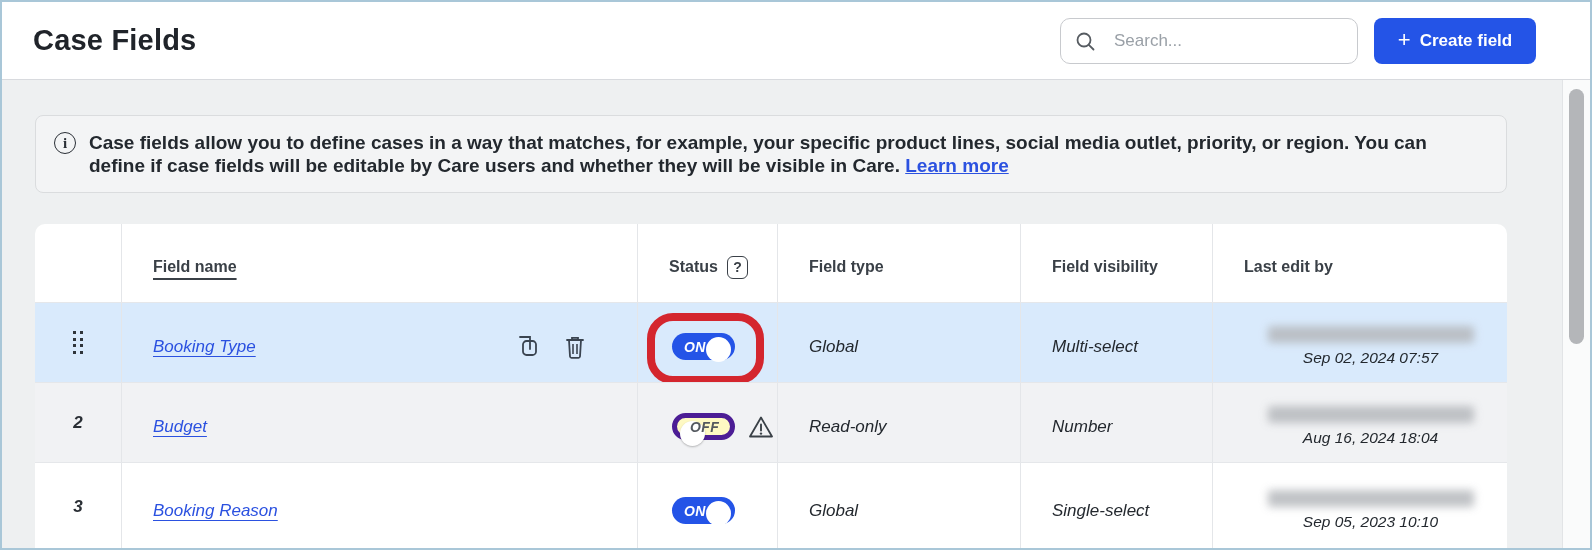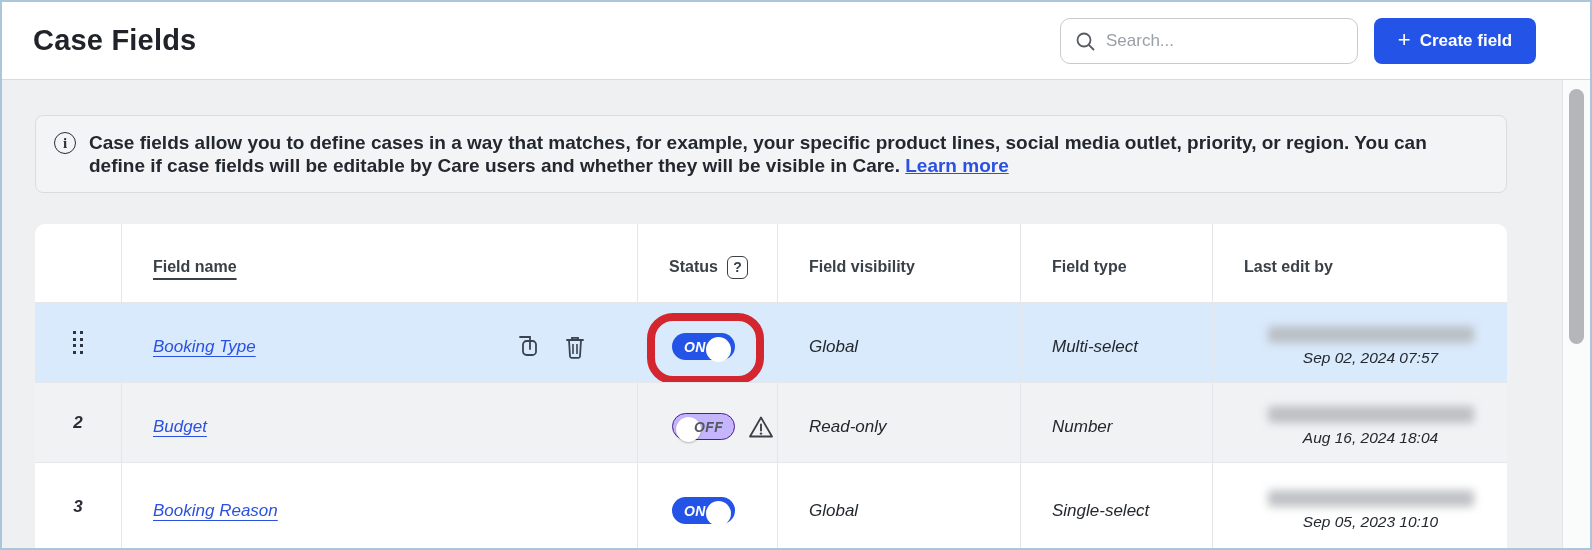--- a/index.html
+++ b/index.html
@@ -35,21 +35,21 @@
   .search-box {
     position: absolute;
     left: 1058px; top: 16px;
     width: 298px; height: 46px;
     background: #ffffff;
     border: 1px solid #c8cace;
     border-radius: 10px;
     display: flex;
     align-items: center;
     padding: 0 14px;
-    gap: 10px;
+    gap: 18px;
   }
   .search-box svg { flex: 0 0 auto; }
   .search-box input {
     border: none; outline: none;
     font-family: "Liberation Sans", sans-serif;
     font-size: 17px;
     color: #3a4047;
     width: 100%;
     background: transparent;
   }
@@ -203,21 +203,21 @@
   }
   .toggle.on { background: #2454e7; }
   .toggle.on .t-label {
     color: #ffffff; font-size: 14px; font-weight: 700; margin-left: 12px; letter-spacing: .3px;
   }
   .toggle.on .knob {
     position: absolute; right: 4px; top: 4px;
     width: 25px; height: 25px; border-radius: 50%;
     background: #ffffff;
   }
-  .toggle.off { background: #c4b5fd; border: 1px solid #4c1d95; }
+  .toggle.off { background: #fef9c3; border: 5px solid #4c1d95; }
   .toggle.off .t-label {
     color: #54595f; font-size: 14px; font-weight: 700;
     position: absolute; right: 11px; letter-spacing: .3px;
   }
   .toggle.off .knob {
     position: absolute; left: 3px; top: 3px;
     width: 25px; height: 25px; border-radius: 50%;
     background: #ffffff;
     box-shadow: 0 1px 2px rgba(0,0,0,0.25);
   }
@@ -290,24 +290,24 @@
     <div class="trow head">
       <div class="cell numcell"></div>
       <div class="cell">
         <span class="col-header-underline">Field name</span>
       </div>
       <div class="cell">
         <span>Status</span>
         <span class="help-icon">?</span>
       </div>
       <div class="cell">
+        <span>Field type</span>
+      </div>
+      <div class="cell">
         <span>Field visibility</span>
-      </div>
-      <div class="cell">
-        <span>Field type</span>
       </div>
       <div class="cell">
         <span>Last edit by</span>
       </div>
     </div>
 
     <div class="trow body row-highlight">
       <div class="cell numcell">
         <div class="drag-handle">
           <span></span>

